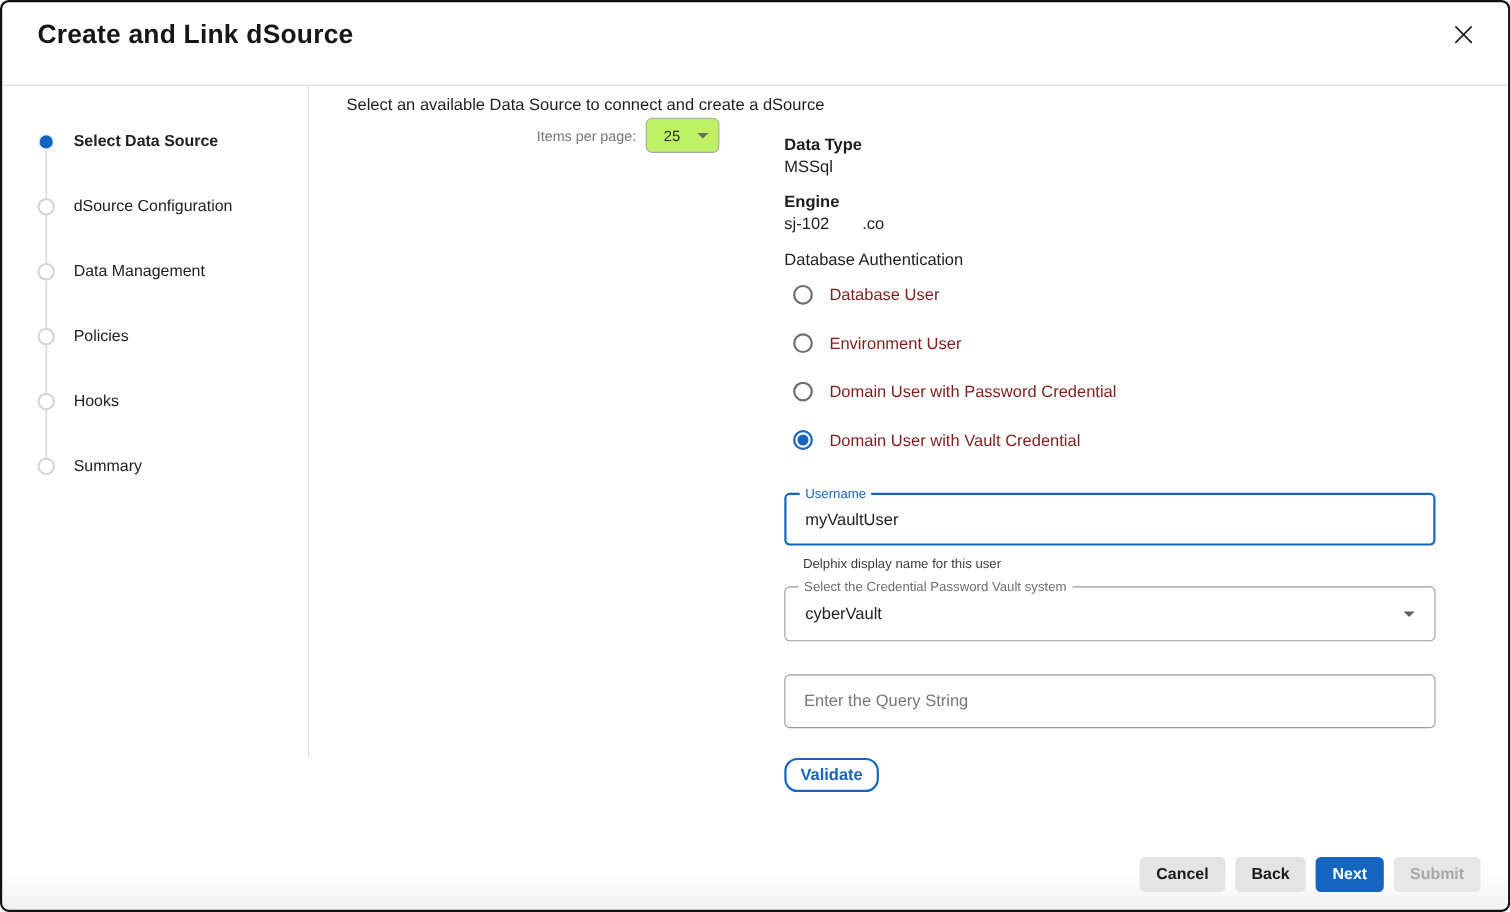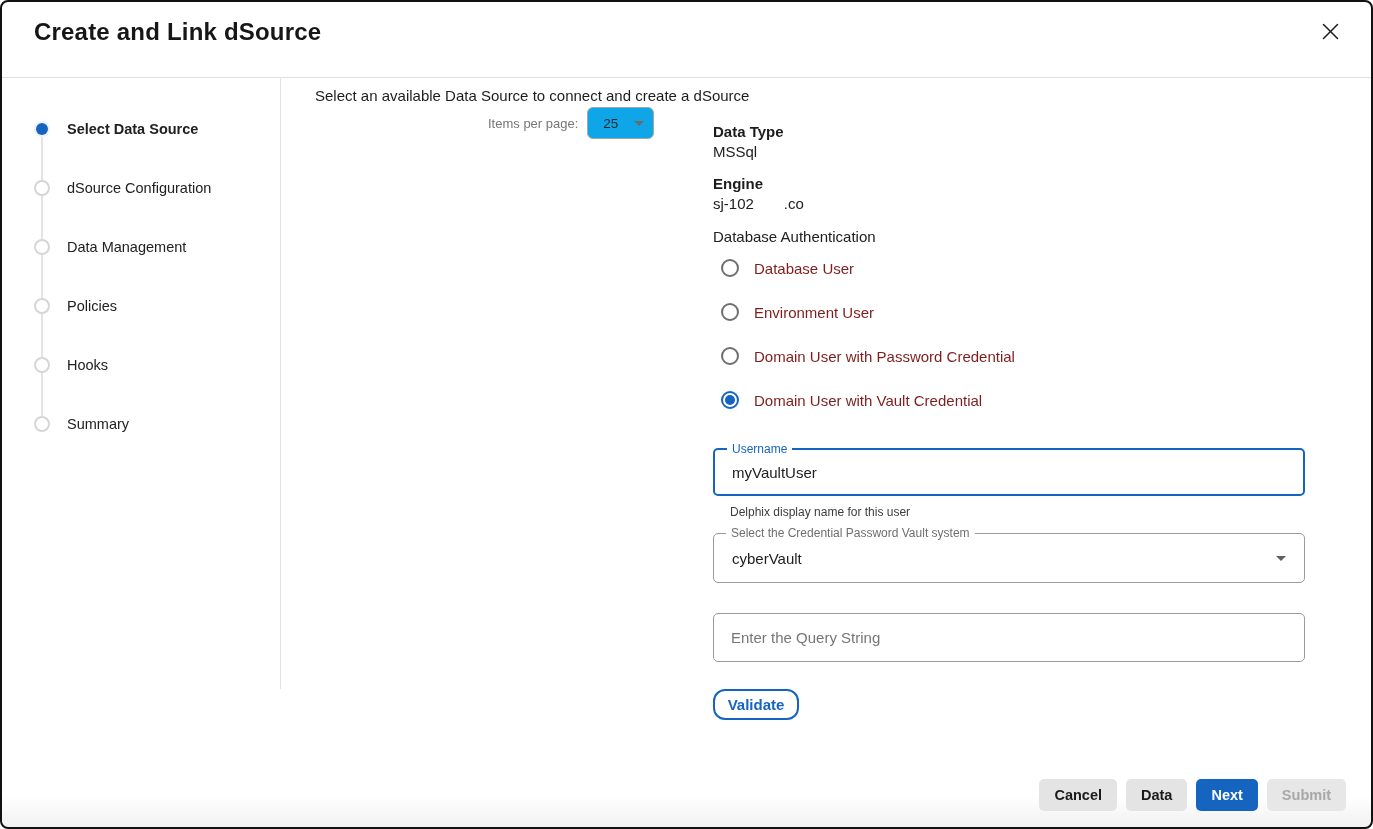--- a/index.html
+++ b/index.html
@@ -35,21 +35,21 @@
   .step-label { margin-left: 17px; font-size: 14.5px; color: #212121; white-space: nowrap; }
   .step.active .step-label { font-weight: 700; }
 
   .v-divider { position: absolute; left: 278px; top: 75px; width: 1px; height: 612px; background: #e3e3e3; }
 
   
   .subtitle { position: absolute; left: 313px; top: 85px; font-size: 15px; color: #1d1d1d; }
   .pagination { position: absolute; left: 486px; top: 105px; height: 32px; display: flex; align-items: center; }
   .pagination-label { font-size: 13px; color: #767676; margin-right: 9px; }
   .pagesize-select {
-    width: 67px; height: 32px; border: 1px solid #a6a6a6; border-radius: 6px; background: #0ea5e9;
+    width: 67px; height: 32px; border: 1px solid #a6a6a6; border-radius: 6px; background: #bef264;
     display: flex; align-items: center; padding: 0 9px 0 15px; cursor: pointer;
   }
   .pagesize-value { font-size: 13.5px; color: #2b2b2b; }
   .caret-down {
     margin-left: auto; width: 0; height: 0;
     border-left: 5px solid transparent; border-right: 5px solid transparent; border-top: 5px solid #6b6b6b;
   }
 
   
   .fld-label { position: absolute; left: 711px; font-size: 15px; font-weight: 700; color: #1c1c1c; }
@@ -211,18 +211,18 @@
 
   <div class="tf tf-query">
     <input type="text" placeholder="Enter the Query String" style="">
   </div>
 
   <button class="validate-btn">Validate</button>
 
   <div class="footer-shade"></div>
   <div class="footer">
     <button class="btn btn-gray">Cancel</button>
-    <button class="btn btn-gray">Data</button>
+    <button class="btn btn-gray">Back</button>
     <button class="btn btn-primary">Next</button>
     <button class="btn btn-disabled" disabled="">Submit</button>
   </div>
 
 </div>
 
 </body></html>

